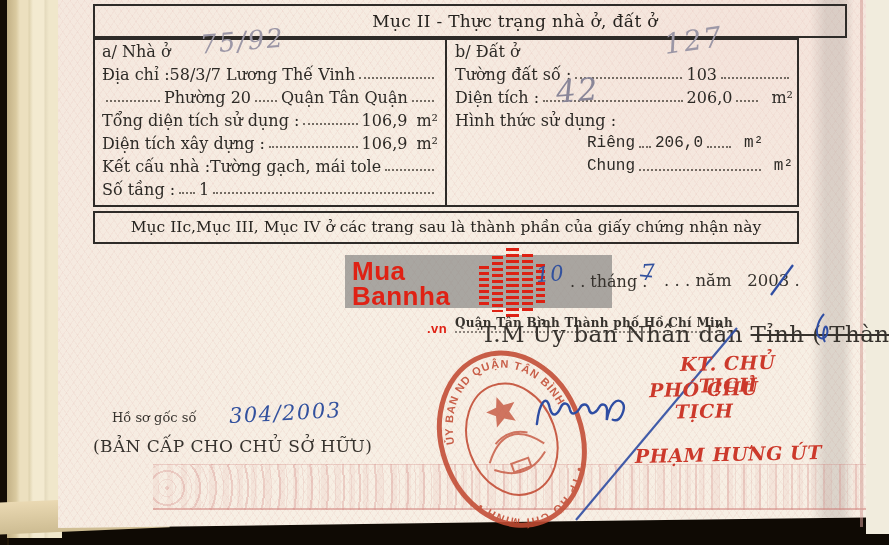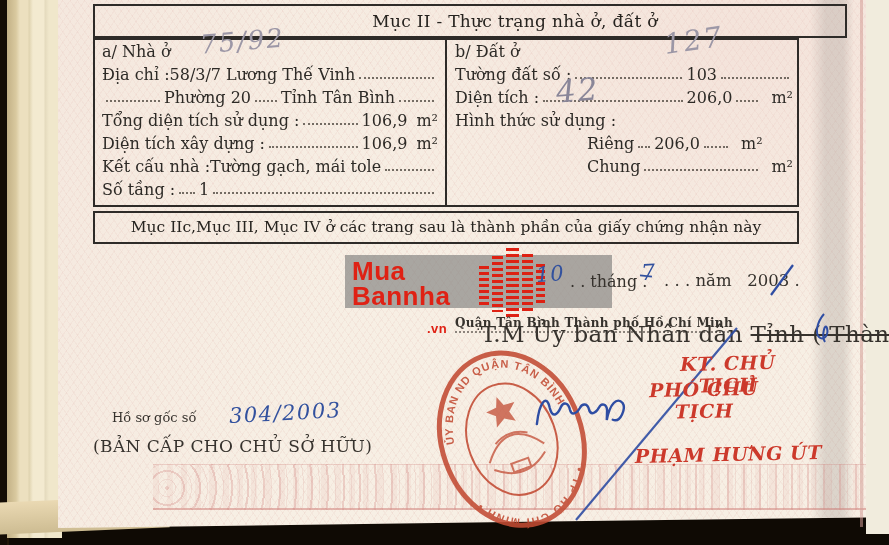--- a/index.html
+++ b/index.html
@@ -44,21 +44,21 @@
   
   .col { position:absolute; top:41px; font-size:16px; }
   .col-house { left:102px; width:336px; }
   .col-land  { left:455px; width:338px; }
   .frow { display:flex; align-items:flex-end; height:23px; line-height:21px; }
   .frow.h1 { height:21px; }
   .dt { flex:1 1 auto; border-bottom:2px dotted rgba(72,66,58,.75); margin:0 4px 6px; min-width:8px; }
   .dt.f0 { flex:0 0 auto; }
   .lbl, .val, .sfx { white-space:pre; }
   .unit { margin-left:9px; white-space:pre; }
-  .indent { padding-left:132px; }
+  .indent { padding-left:132px;font-family:Liberation Mono, monospace; }
   
   .pencil { position:absolute; font-style:italic; color:#9c97a6; transform:rotate(-5deg); letter-spacing:2px; }
   .pencil-7592 { left:200px; top:26px; font-size:26px; }
   .pencil-127  { left:664px; top:24px; font-size:28px; transform:rotate(-8deg); }
   .pencil-42   { left:556px; top:72px; font-size:31px; color:#8a8698; }
   .ink { position:absolute; font-style:italic; color:#32519e; }
   .ink-day   { left:536px; top:262px; font-size:21px; transform:rotate(-4deg); letter-spacing:1px; }
   .ink-month { left:641px; top:260px; font-size:22px; transform:rotate(-3deg); }
   .seven-cross { position:absolute; left:640px; top:275px; width:12px; height:2px; background:#32519e; transform:rotate(6deg); }
   .ink-dossier { left:229px; top:401px; font-size:21px; transform:rotate(-3deg); letter-spacing:1.5px; }
@@ -125,21 +125,21 @@
       </div>
     <div class="frow">
       <span class="lbl">Địa chỉ :</span>
       <span class="val">58/3/7 Lương Thế Vinh</span>
       <span class="dt"></span>
     </div>
     <div class="frow">
       <span class="dt f0" style="flex-basis:54px"></span>
       <span class="val">Phường 20</span>
       <span class="dt f0" style="flex-basis:22px"></span>
-      <span class="val">Tỉnh Tân Bình</span>
+      <span class="val">Quận Tân Quận</span>
       <span class="dt"></span>
     </div>
     <div class="frow">
       <span class="lbl">Tổng diện tích sử dụng :</span>
       <span class="dt"></span>
       <span class="val">106,9</span>
       <span class="unit">m²</span>
     </div>
     <div class="frow">
       <span class="lbl">Diện tích xây dựng :</span>

